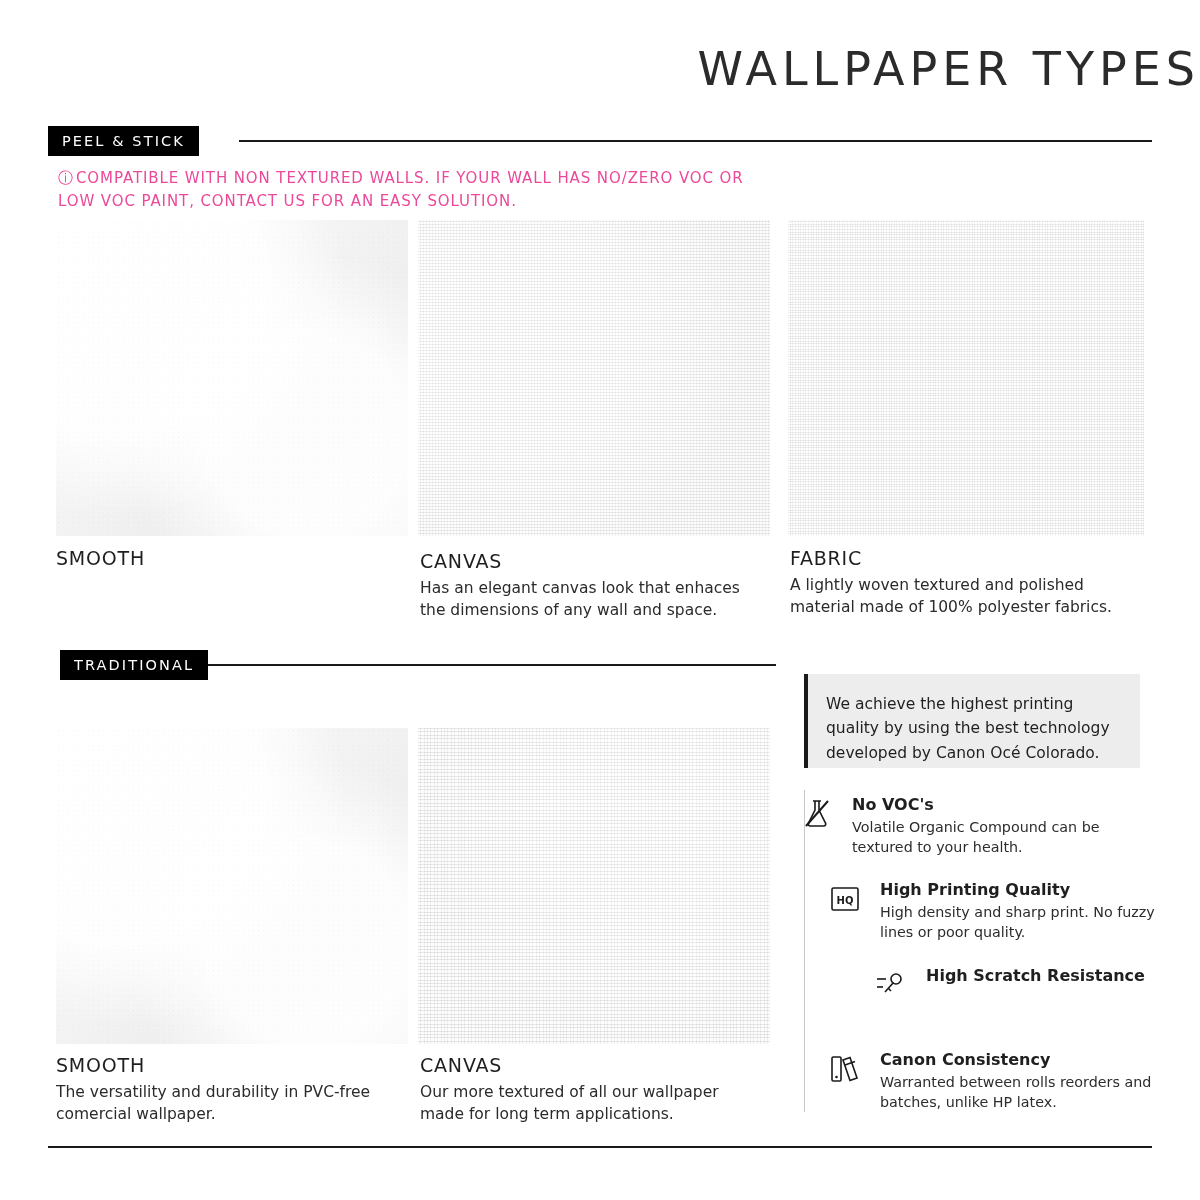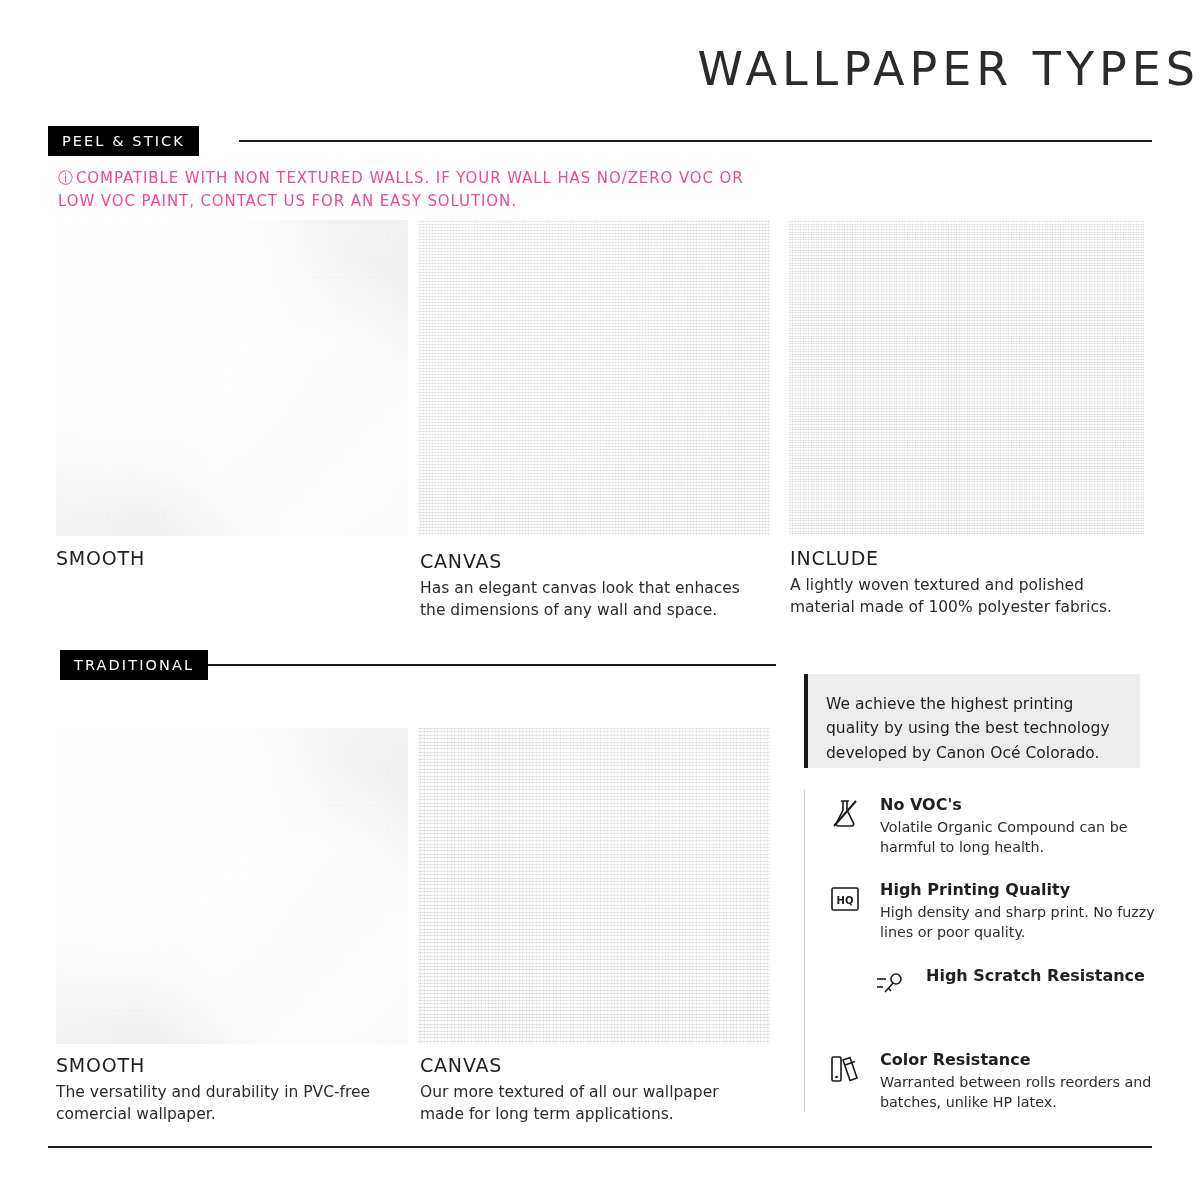--- a/index.html
+++ b/index.html
@@ -212,21 +212,21 @@
 
   <div class="swatch sw-smooth" style="left:56px; top:220px; width:352px; height:316px;"></div>
   <div class="swatch sw-canvas" style="left:418px; top:220px; width:352px; height:316px;"></div>
   <div class="swatch sw-fabric" style="left:788px; top:220px; width:356px; height:316px;"></div>
 
   <div class="cap-title" style="left:56px; top:547px;">SMOOTH</div>
 
   <div class="cap-title" style="left:420px; top:550px;">CANVAS</div>
   <div class="cap-body" style="left:420px; top:577px; width:336px;">Has an elegant canvas look that enhaces the dimensions of any wall and space.</div>
 
-  <div class="cap-title" style="left:790px; top:547px;">INCLUDE</div>
+  <div class="cap-title" style="left:790px; top:547px;">FABRIC</div>
   <div class="cap-body" style="left:790px; top:574px; width:348px;">A lightly woven textured and polished material made of 100% polyester fabrics.</div>
 
   <div class="section-head" style="left:60px; top:650px; width:716px;">
     <div class="tag">TRADITIONAL</div>
     <div class="rule"></div>
   </div>
 
 
   <div class="swatch sw-smooth" style="left:56px; top:728px; width:352px; height:316px;"></div>
   <div class="swatch sw-canvas2" style="left:418px; top:728px; width:352px; height:316px;"></div>
@@ -237,30 +237,30 @@
   <div class="cap-title" style="left:420px; top:1054px;">CANVAS</div>
   <div class="cap-body" style="left:420px; top:1081px; width:340px;">Our more textured of all our wallpaper made for long term applications.</div>
 
   <div class="quote-box" style="left:804px; top:674px; width:336px; height:94px;">
     <div class="bar"></div>
     <div class="quote-text">We achieve the highest printing quality by using the best technology developed by Canon Océ Colorado.</div>
   </div>
 
   <div class="vdivider" style="left:804px; top:790px; height:322px;"></div>
 
-  <div class="feature" style="left:826px; top:795px;justify-content:space-between;">
+  <div class="feature" style="left:798px; top:795px;justify-content:space-between;">
     <div class="ficon">
       <svg width="34" height="34" viewBox="0 0 34 34" fill="none" stroke="#1a1a1a" stroke-width="1.6">
         <path d="M13 4h8M15 4v9L8.5 26a2 2 0 0 0 1.8 3h13.4a2 2 0 0 0 1.8-3L19 13V4"></path>
         <line x1="6" y1="29" x2="28" y2="4" stroke-width="2"></line>
       </svg>
     </div>
     <div class="ftext">
       <h4>No VOC's</h4>
-      <p>Volatile Organic Compound can be harmful to long health.</p>
+      <p>Volatile Organic Compound can be textured to your health.</p>
     </div>
   </div>
 
   <div class="feature" style="left:826px; top:880px;">
     <div class="ficon">
       <svg width="34" height="34" viewBox="0 0 34 34" fill="none" stroke="#1a1a1a" stroke-width="1.6">
         <rect x="4" y="6" width="26" height="22" rx="1.5"></rect>
         <text x="17" y="21.5" font-size="10" font-family="DejaVu Sans" font-weight="bold" fill="#1a1a1a" stroke="none" text-anchor="middle">HQ</text>
       </svg>
     </div>
@@ -288,19 +288,19 @@
   <div class="feature" style="left:826px; top:1050px;">
     <div class="ficon">
       <svg width="34" height="34" viewBox="0 0 34 34" fill="none" stroke="#1a1a1a" stroke-width="1.6">
         <rect x="4" y="5" width="9" height="24" rx="1.2"></rect>
         <circle cx="8.5" cy="25" r="1.3" fill="#1a1a1a" stroke="none"></circle>
         <path d="M15 8l7-2.4 7 20.5-7 2.4z"></path>
         <path d="M17 13l10-3.4"></path>
       </svg>
     </div>
     <div class="ftext">
-      <h4>Color Resistance</h4>
+      <h4>Canon Consistency</h4>
       <p>Warranted between rolls reorders and batches, unlike HP latex.</p>
     </div>
   </div>
 
   <div class="bottom-rule"></div>
 </div>
 
 </body></html>

